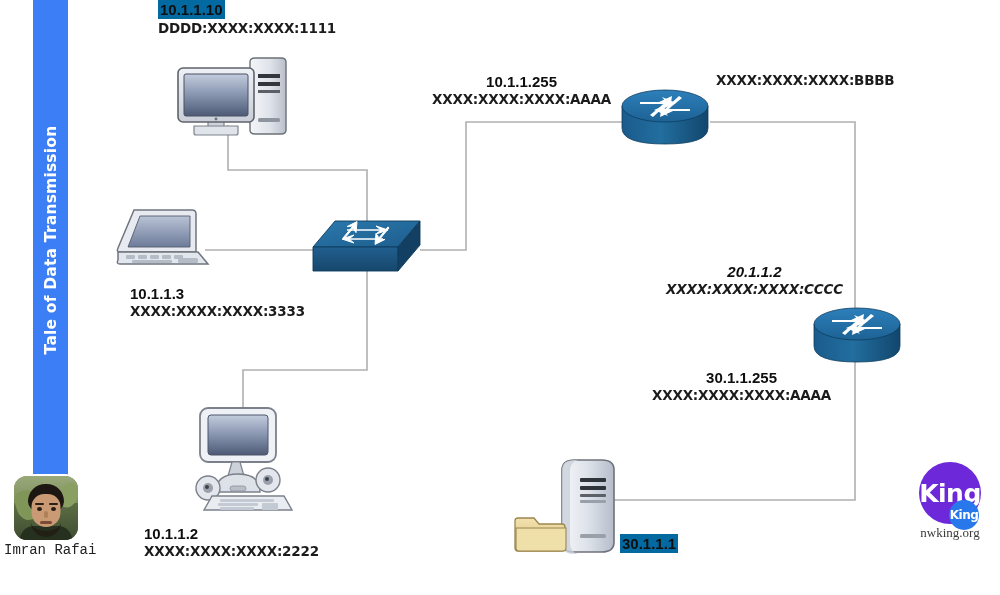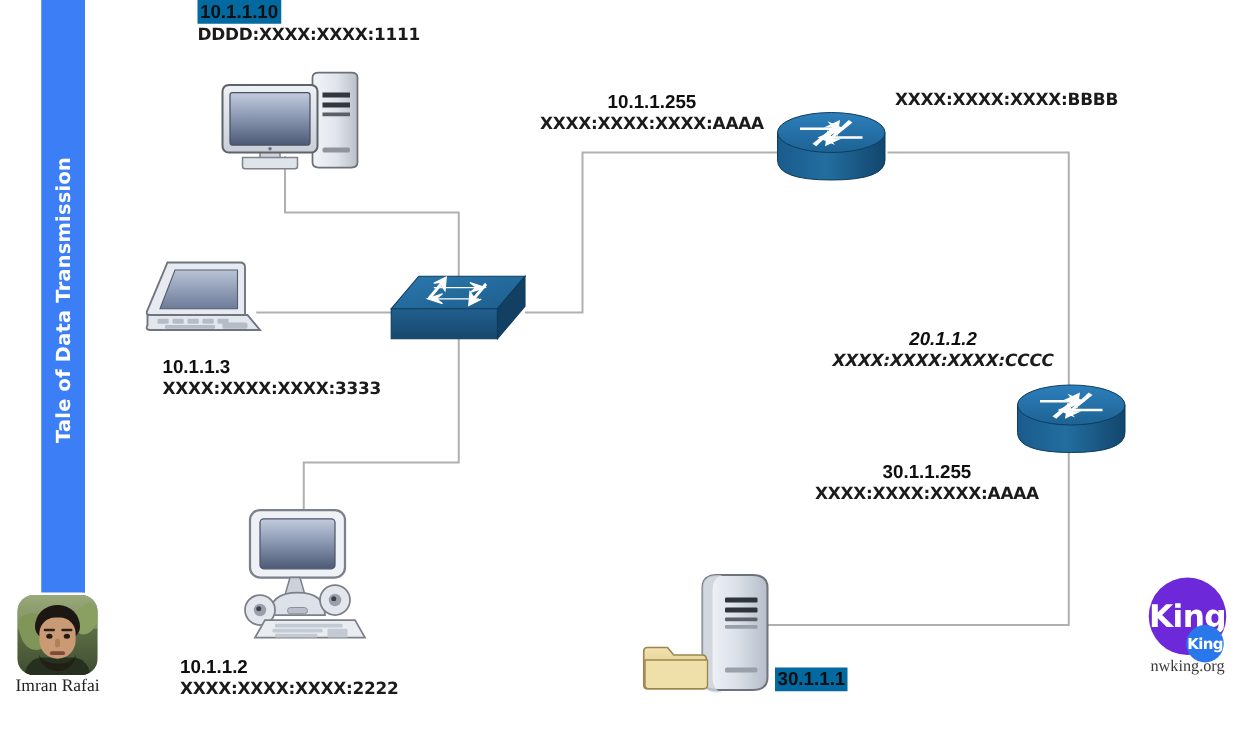--- a/index.html
+++ b/index.html
@@ -73,21 +73,21 @@
   .avatar .brow-l { position:absolute; left:21px; top:27px; width:9px; height:2px; background:#2a2017; border-radius:2px; }
   .avatar .brow-r { position:absolute; left:35px; top:27px; width:9px; height:2px; background:#2a2017; border-radius:2px; }
   .avatar .eye-l  { position:absolute; left:23px; top:31px; width:5px; height:4px; background:#241b14; border-radius:50%; }
   .avatar .eye-r  { position:absolute; left:37px; top:31px; width:5px; height:4px; background:#241b14; border-radius:50%; }
   .avatar .nose   { position:absolute; left:50%; top:35px; transform:translateX(-50%); width:4px; height:7px; background:#b08059; border-radius:3px; }
   .avatar .mouth  { position:absolute; left:50%; top:45px; transform:translateX(-50%); width:12px; height:3px; background:#7d4a38; border-radius:3px; }
   .avatar .beard  { position:absolute; left:50%; top:40px; transform:translateX(-50%); width:30px; height:15px; border-bottom:6px solid #221a13; border-radius:0 0 15px 15px; opacity:.75; }
   .avatar .torso  { position:absolute; left:50%; bottom:0; transform:translateX(-50%); width:52px; height:14px; background:#26301f; border-radius:14px 14px 0 0; }
   .author-name {
     margin-top: 2px;
-    font-family: Liberation Serif, serif;
+    font-family: Liberation Mono, monospace;
     font-size: 14px;
     color: #222222;
     white-space: nowrap;
   }
 
   
   .label {
     position: absolute;
     white-space: nowrap;
     line-height: 1.28;

